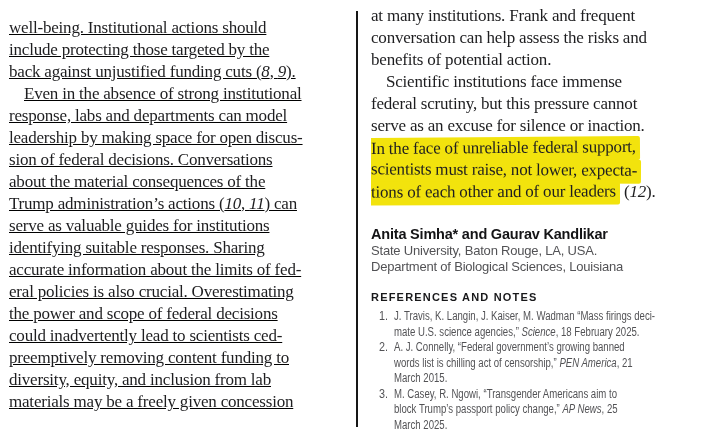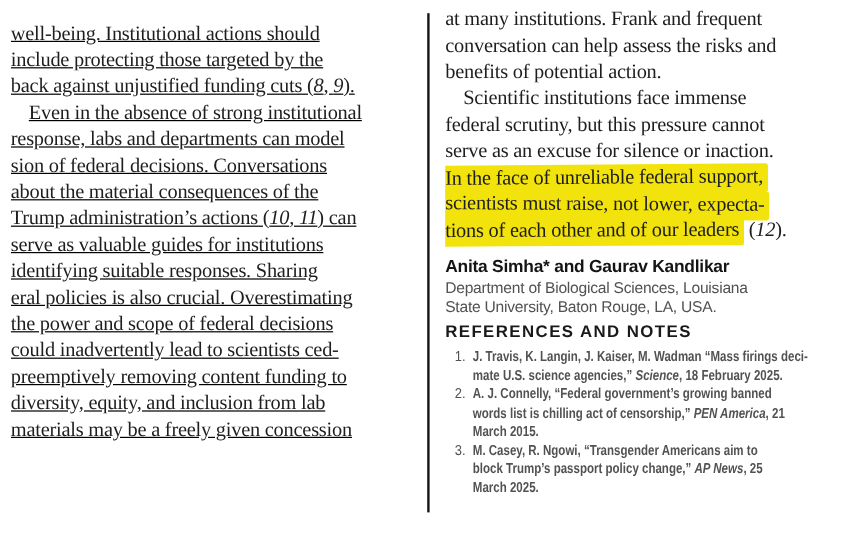--- a/index.html
+++ b/index.html
@@ -32,59 +32,61 @@
     border-radius:2px;
   }
   .tilt1 .hl{transform:rotate(-0.45deg);}
   .tilt2 .hl{transform:rotate(0.3deg);}
   .tilt3 .hl{transform:rotate(-0.25deg);}
 
   
   .authors-name{
     font-family:"Liberation Sans",sans-serif;font-weight:bold;
     font-size:14.5px;line-height:18px;color:#141416;
-    margin-top:11px;white-space:nowrap;letter-spacing:-0.2px;
+    margin-top:22px;white-space:nowrap;letter-spacing:-0.2px;
   }
   .affil{
     font-family:"Liberation Sans",sans-serif;
     font-size:13px;line-height:16px;color:var(--gray,#525255);
     white-space:nowrap;letter-spacing:-0.2px;
   }
 
   
   .refs-heading{
     font-family:"Liberation Sans",sans-serif;font-weight:bold;
-    font-size:14px;letter-spacing:1.2px;color:#19191b;
-    margin:4px 0 6px 0;white-space:nowrap;
+    font-size:11px;letter-spacing:1.2px;color:#19191b;
+    margin:16px 0 6px 0;white-space:nowrap;
   }
   .ref-item{
     display:flex;
     font-family:"Liberation Sans",sans-serif;
     font-size:12px;line-height:15.5px;color:var(--gray,#525255);
   }
   .ref-num{width:17px;text-align:right;margin-right:6px;flex:none;transform:scaleX(0.9);transform-origin:100% 50%;}
-  .ref-lines{flex:1;min-width:0;font-weight:bold;}
+  .ref-lines{flex:1;min-width:0;}
   .rline{white-space:nowrap;transform:scaleX(0.8);transform-origin:0 50%;}
 </style>
 </head>
 <body>
 
 <div class="page">
 
   <div class="col-left">
     <div class="tl"><span>well-being. Institutional actions should</span></div>
     <div class="tl"><span>include protecting those targeted by the</span></div>
     <div class="tl"><span>back against unjustified funding cuts (</span><span class="it">8</span><span>, </span><span class="it">9</span><span>).</span></div>
     <div class="tl indent"><span>Even in the absence of strong institutional</span></div>
     <div class="tl"><span>response, labs and departments can model</span></div>
+    <div class="tl"><span>leadership by making space for open discus-</span></div>
     <div class="tl"><span>sion of federal decisions. Conversations</span></div>
     <div class="tl"><span>about the material consequences of the</span></div>
     <div class="tl"><span>Trump administration’s actions (</span><span class="it">10</span><span>, </span><span class="it">11</span><span>) can</span></div>
     <div class="tl"><span>serve as valuable guides for institutions</span></div>
     <div class="tl"><span>identifying suitable responses. Sharing</span></div>
+    <div class="tl"><span>accurate information about the limits of fed-</span></div>
     <div class="tl"><span>eral policies is also crucial. Overestimating</span></div>
     <div class="tl"><span>the power and scope of federal decisions</span></div>
     <div class="tl"><span>could inadvertently lead to scientists ced-</span></div>
     <div class="tl"><span>preemptively removing content funding to</span></div>
     <div class="tl"><span>diversity, equity, and inclusion from lab</span></div>
     <div class="tl"><span>materials may be a freely given concession</span></div>
   </div>
 
   <div class="divider"></div>
 
@@ -93,22 +95,22 @@
     <div class="tl"><span>conversation can help assess the risks and</span></div>
     <div class="tl"><span>benefits of potential action.</span></div>
     <div class="tl indent"><span>Scientific institutions face immense</span></div>
     <div class="tl"><span>federal scrutiny, but this pressure cannot</span></div>
     <div class="tl"><span>serve as an excuse for silence or inaction.</span></div>
     <div class="tl tilt1"><span class="hl">In the face of unreliable federal support,</span></div>
     <div class="tl tilt2"><span class="hl">scientists must raise, not lower, expecta-</span></div>
     <div class="tl tilt3"><span class="hl">tions of each other and of our leaders</span><span> (</span><span class="it">12</span><span>).</span></div>
 
     <div class="authors-name">Anita Simha* and Gaurav Kandlikar</div>
+    <div class="affil">State University, Baton Rouge, LA, USA.</div>
     <div class="affil">Department of Biological Sciences, Louisiana</div>
-    <div class="affil">State University, Baton Rouge, LA, USA.</div>
 
     <div class="refs-heading">REFERENCES AND NOTES</div>
 
     <div class="ref-item">
       <div class="ref-num">1.</div>
       <div class="ref-lines">
         <div class="rline"><span>J. Travis, K. Langin, J. Kaiser, M. Wadman “Mass firings deci-</span></div>
         <div class="rline"><span>mate U.S. science agencies,” </span><span class="it">Science</span><span>, 18 February 2025.</span></div>
       </div>
     </div>

